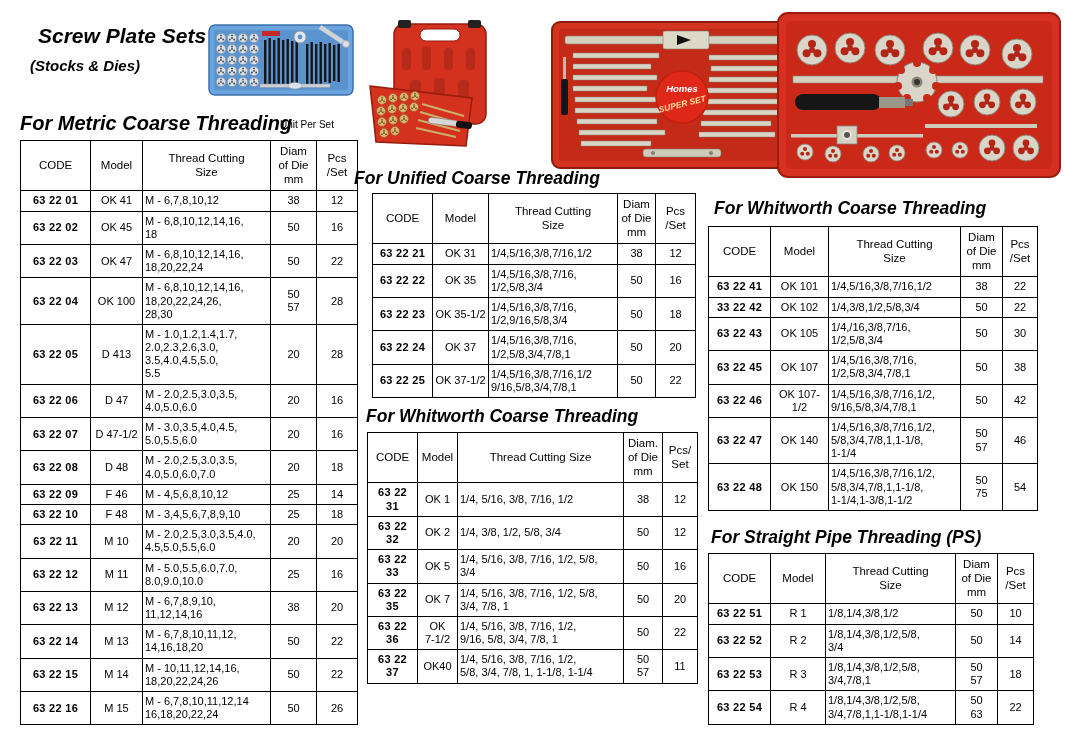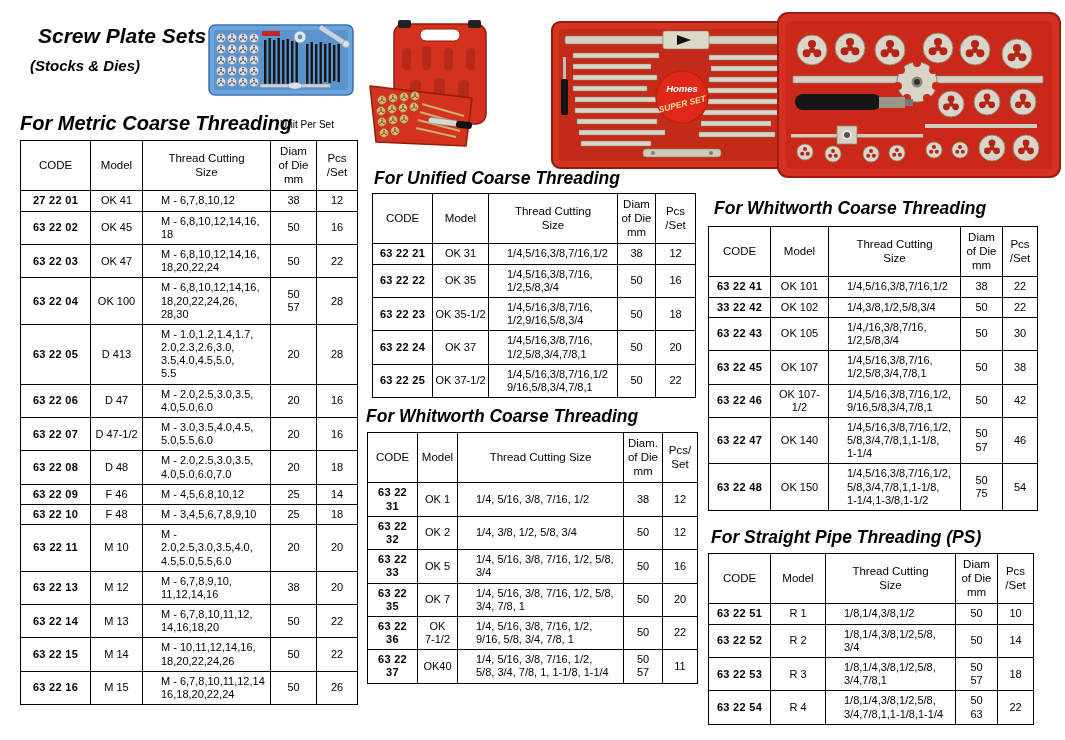--- a/index.html
+++ b/index.html
@@ -10,21 +10,21 @@
   .title-sub{font-size:15px;font-weight:bold;font-style:italic;margin-top:9px;white-space:nowrap;}
   .sec-h{font-weight:bold;font-style:italic;white-space:nowrap;margin:0;}
   .sec-h.big{font-size:20px;}
   .sec-h.med{font-size:17.5px;}
   .unit-label{font-size:10px;white-space:nowrap;}
   table.cat{border-collapse:collapse;table-layout:fixed;background:#fff;position:absolute;}
   table.cat th,table.cat td{border:1.5px solid #000;font-size:11px;line-height:1.2;
        padding:3px 2px;text-align:center;vertical-align:middle;white-space:pre-line;}
   table.cat th{font-weight:normal;font-size:11.5px;padding:4px 2px;}
   table.cat td.c0{font-weight:bold;letter-spacing:.3px;}
-  table.cat td.c2{text-align:left;padding-left:18px;}
+  table.cat td.c2{text-align:left;padding-left:2px;}
   svg{display:block;}
 </style>
 </head>
 <body>
 
 <div class="abs" style="left:30px;top:24px;">
   <div class="title-main">Screw Plate Sets</div>
   <div class="title-sub">(Stocks &amp; Dies)</div>
 </div>
 
@@ -293,21 +293,21 @@
 Size</th>
         <th>Diam
 of Die
 mm</th>
         <th>Pcs
 /Set</th>
       </tr>
     </thead>
     <tbody>
       <tr>
-        <td class="c0">27 22 01</td>
+        <td class="c0">63 22 01</td>
         <td class="c1">OK 41</td>
         <td class="c2">M - 6,7,8,10,12</td>
         <td class="c3">38</td>
         <td class="c4">12</td>
       </tr>
       <tr>
         <td class="c0">63 22 02</td>
         <td class="c1">OK 45</td>
         <td class="c2">M - 6,8,10,12,14,16,
 18</td>
@@ -382,20 +382,28 @@
       </tr>
       <tr>
         <td class="c0">63 22 11</td>
         <td class="c1">M 10</td>
         <td class="c2">M - 2.0,2.5,3.0,3.5,4.0,
 4.5,5.0,5.5,6.0</td>
         <td class="c3">20</td>
         <td class="c4">20</td>
       </tr>
       <tr>
+        <td class="c0">63 22 12</td>
+        <td class="c1">M 11</td>
+        <td class="c2">M - 5.0,5.5,6.0,7.0,
+8.0,9.0,10.0</td>
+        <td class="c3">25</td>
+        <td class="c4">16</td>
+      </tr>
+      <tr>
         <td class="c0">63 22 13</td>
         <td class="c1">M 12</td>
         <td class="c2">M - 6,7,8,9,10,
 11,12,14,16</td>
         <td class="c3">38</td>
         <td class="c4">20</td>
       </tr>
       <tr>
         <td class="c0">63 22 14</td>
         <td class="c1">M 13</td>
@@ -416,21 +424,21 @@
         <td class="c0">63 22 16</td>
         <td class="c1">M 15</td>
         <td class="c2">M - 6,7,8,10,11,12,14
 16,18,20,22,24</td>
         <td class="c3">50</td>
         <td class="c4">26</td>
       </tr>
     </tbody>
   </table>
 
-<h2 class="abs sec-h med" style="left:374px;top:168px;">For Unified Coarse Threading</h2>
+<h2 class="abs sec-h med" style="left:354px;top:168px;">For Unified Coarse Threading</h2>
 <table class="cat" style="left:372px;top:193px;">
     <colgroup>
       <col style="width: 60px;">
       <col style="width: 56px;">
       <col style="width: 129px;">
       <col style="width: 38px;">
       <col style="width: 40px;">
     </colgroup>
     <thead>
       <tr>

